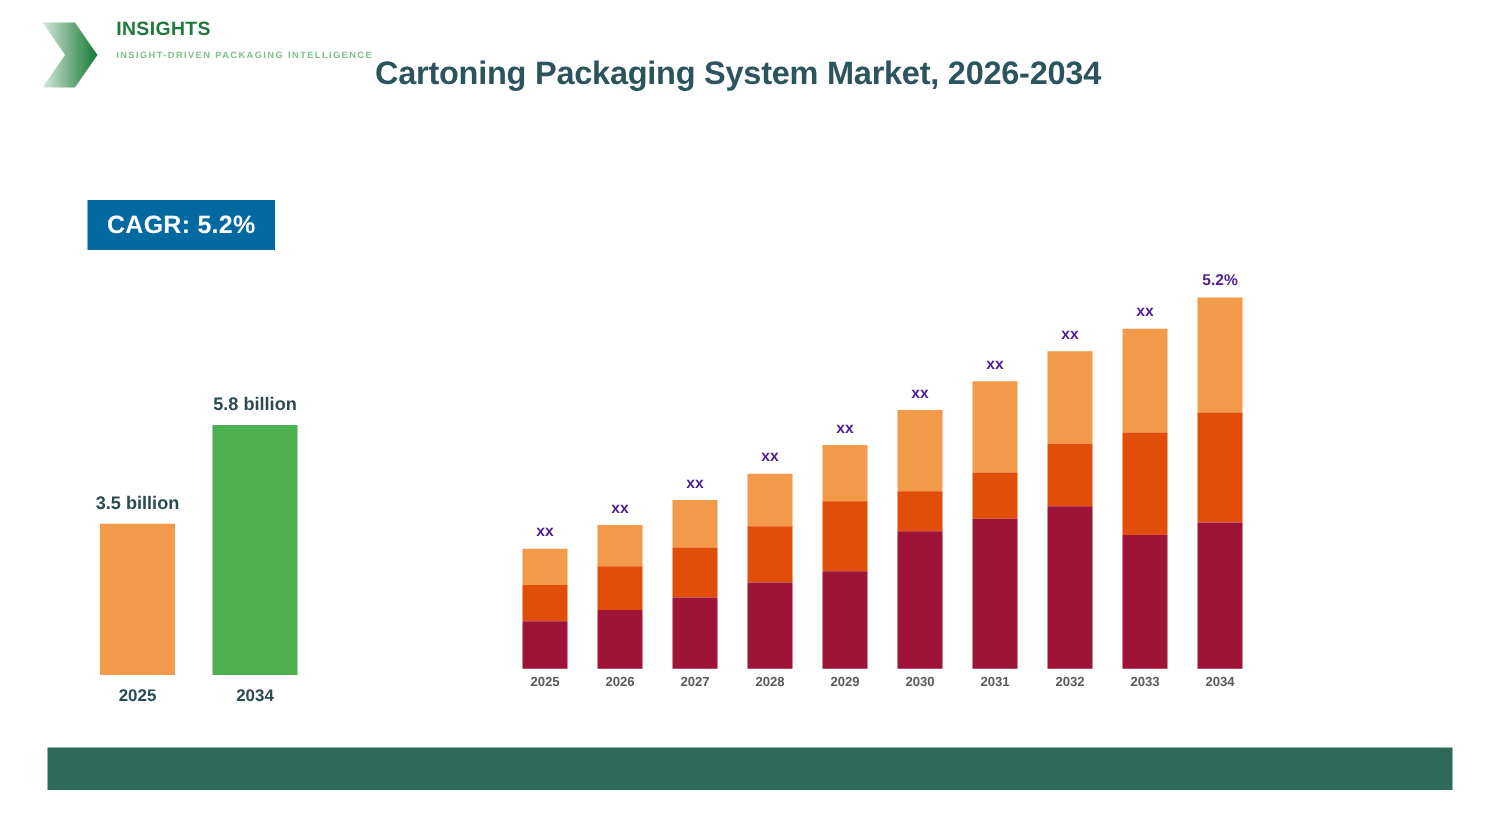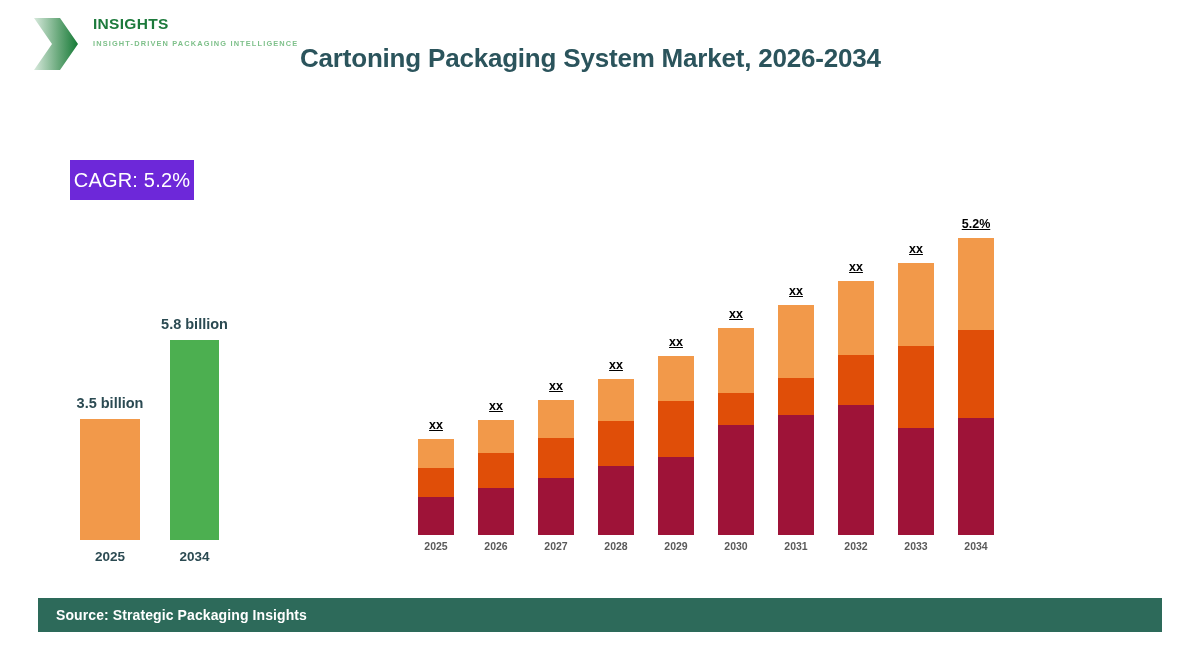--- a/index.html
+++ b/index.html
@@ -26,24 +26,24 @@
   #chart-title{
     font-size:26px;font-weight:bold;color:#2b545c;line-height:36px;
     letter-spacing:-0.2px;
   }
   #chart-subtitle{
     margin-top:13px;font-size:13.5px;font-weight:bold;color:#3c6670;
     letter-spacing:-0.1px;
   }
   
   #cagr-badge{
-    position:absolute;left:70px;top:160px;width:124px;height:40px;
-    background:#6d28d9;color:#ffffff;
+    position:absolute;left:70px;top:160px;width:150px;height:40px;
+    background:#0369a1;color:#ffffff;
     display:flex;align-items:center;justify-content:center;
-    font-size:20px;font-weight:normal;letter-spacing:0.2px;
+    font-size:20px;font-weight:bold;letter-spacing:0.2px;
   }
   
   #left-chart{position:absolute;left:40px;top:300px;width:260px;height:275px;}
   .lc-bar-wrap{position:absolute;bottom:35px;}
   .lc-bar{width:100%;}
   .lc-value{
     position:absolute;bottom:100%;left:50%;transform:translateX(-50%);
     margin-bottom:8px;font-size:14.5px;font-weight:bold;color:#2b4a52;
     white-space:nowrap;
   }
@@ -51,23 +51,22 @@
     position:absolute;top:100%;left:50%;transform:translateX(-50%);
     margin-top:9px;font-size:13.5px;font-weight:bold;color:#2b4a52;
     white-space:nowrap;
   }
   
   #stacked-chart{position:absolute;left:400px;top:200px;width:620px;height:360px;}
   .sb-wrap{position:absolute;bottom:25px;width:36px;}
   .sb-seg{width:100%;display:block;}
   .sb-label{
     position:absolute;bottom:100%;left:50%;transform:translateX(-50%);
-    margin-bottom:7px;font-size:12.5px;font-weight:bold;color:#000000;
+    margin-bottom:7px;font-size:12.5px;font-weight:bold;color:#4c1d95;
     white-space:nowrap;
-    text-decoration:underline;
   }
   .sb-label.pct{font-size:12.5px;}
   .sb-year{
     position:absolute;top:100%;left:50%;transform:translateX(-50%);
     margin-top:5px;font-size:10.5px;font-weight:bold;color:#5a5a5a;
     white-space:nowrap;
   }
   
   #footer{
     position:absolute;left:38px;top:598px;width:1124px;height:34px;
@@ -104,21 +103,21 @@
 </div>
 
 <div id="cagr-badge">CAGR: 5.2%</div>
 
 <div id="left-chart">
     <div class="lc-bar-wrap" style="left: 40px; width: 60px; height: 121px; margin-top: 24px;">
       <div class="lc-value">3.5 billion</div>
       <div class="lc-bar" style="height: 121px; background: rgb(242, 153, 74);"></div>
       <div class="lc-year">2025</div>
     </div>
-    <div class="lc-bar-wrap" style="left: 130px; width: 49px; height: 200px;">
+    <div class="lc-bar-wrap" style="left: 130px; width: 68px; height: 200px;">
       <div class="lc-value">5.8 billion</div>
       <div class="lc-bar" style="height: 200px; background: rgb(76, 175, 80);"></div>
       <div class="lc-year">2034</div>
     </div>
   </div>
 
 <div id="stacked-chart">
     <div class="sb-wrap" style="left: 18px;">
       <div class="sb-label">xx</div>
       <div class="sb-seg" style="height: 29px; background: rgb(242, 153, 74);"></div>
@@ -185,14 +184,13 @@
     <div class="sb-wrap" style="left: 558px;">
       <div class="sb-label pct">5.2%</div>
       <div class="sb-seg" style="height: 92px; background: rgb(242, 153, 74);"></div>
       <div class="sb-seg" style="height: 88px; background: rgb(224, 78, 8);"></div>
       <div class="sb-seg" style="height: 117px; background: rgb(158, 19, 56);"></div>
       <div class="sb-year">2034</div>
     </div>
   </div>
 
 <div id="footer">
-  <span class="footer-text">Source: Strategic Packaging Insights</span>
 </div>
 
 </body></html>

